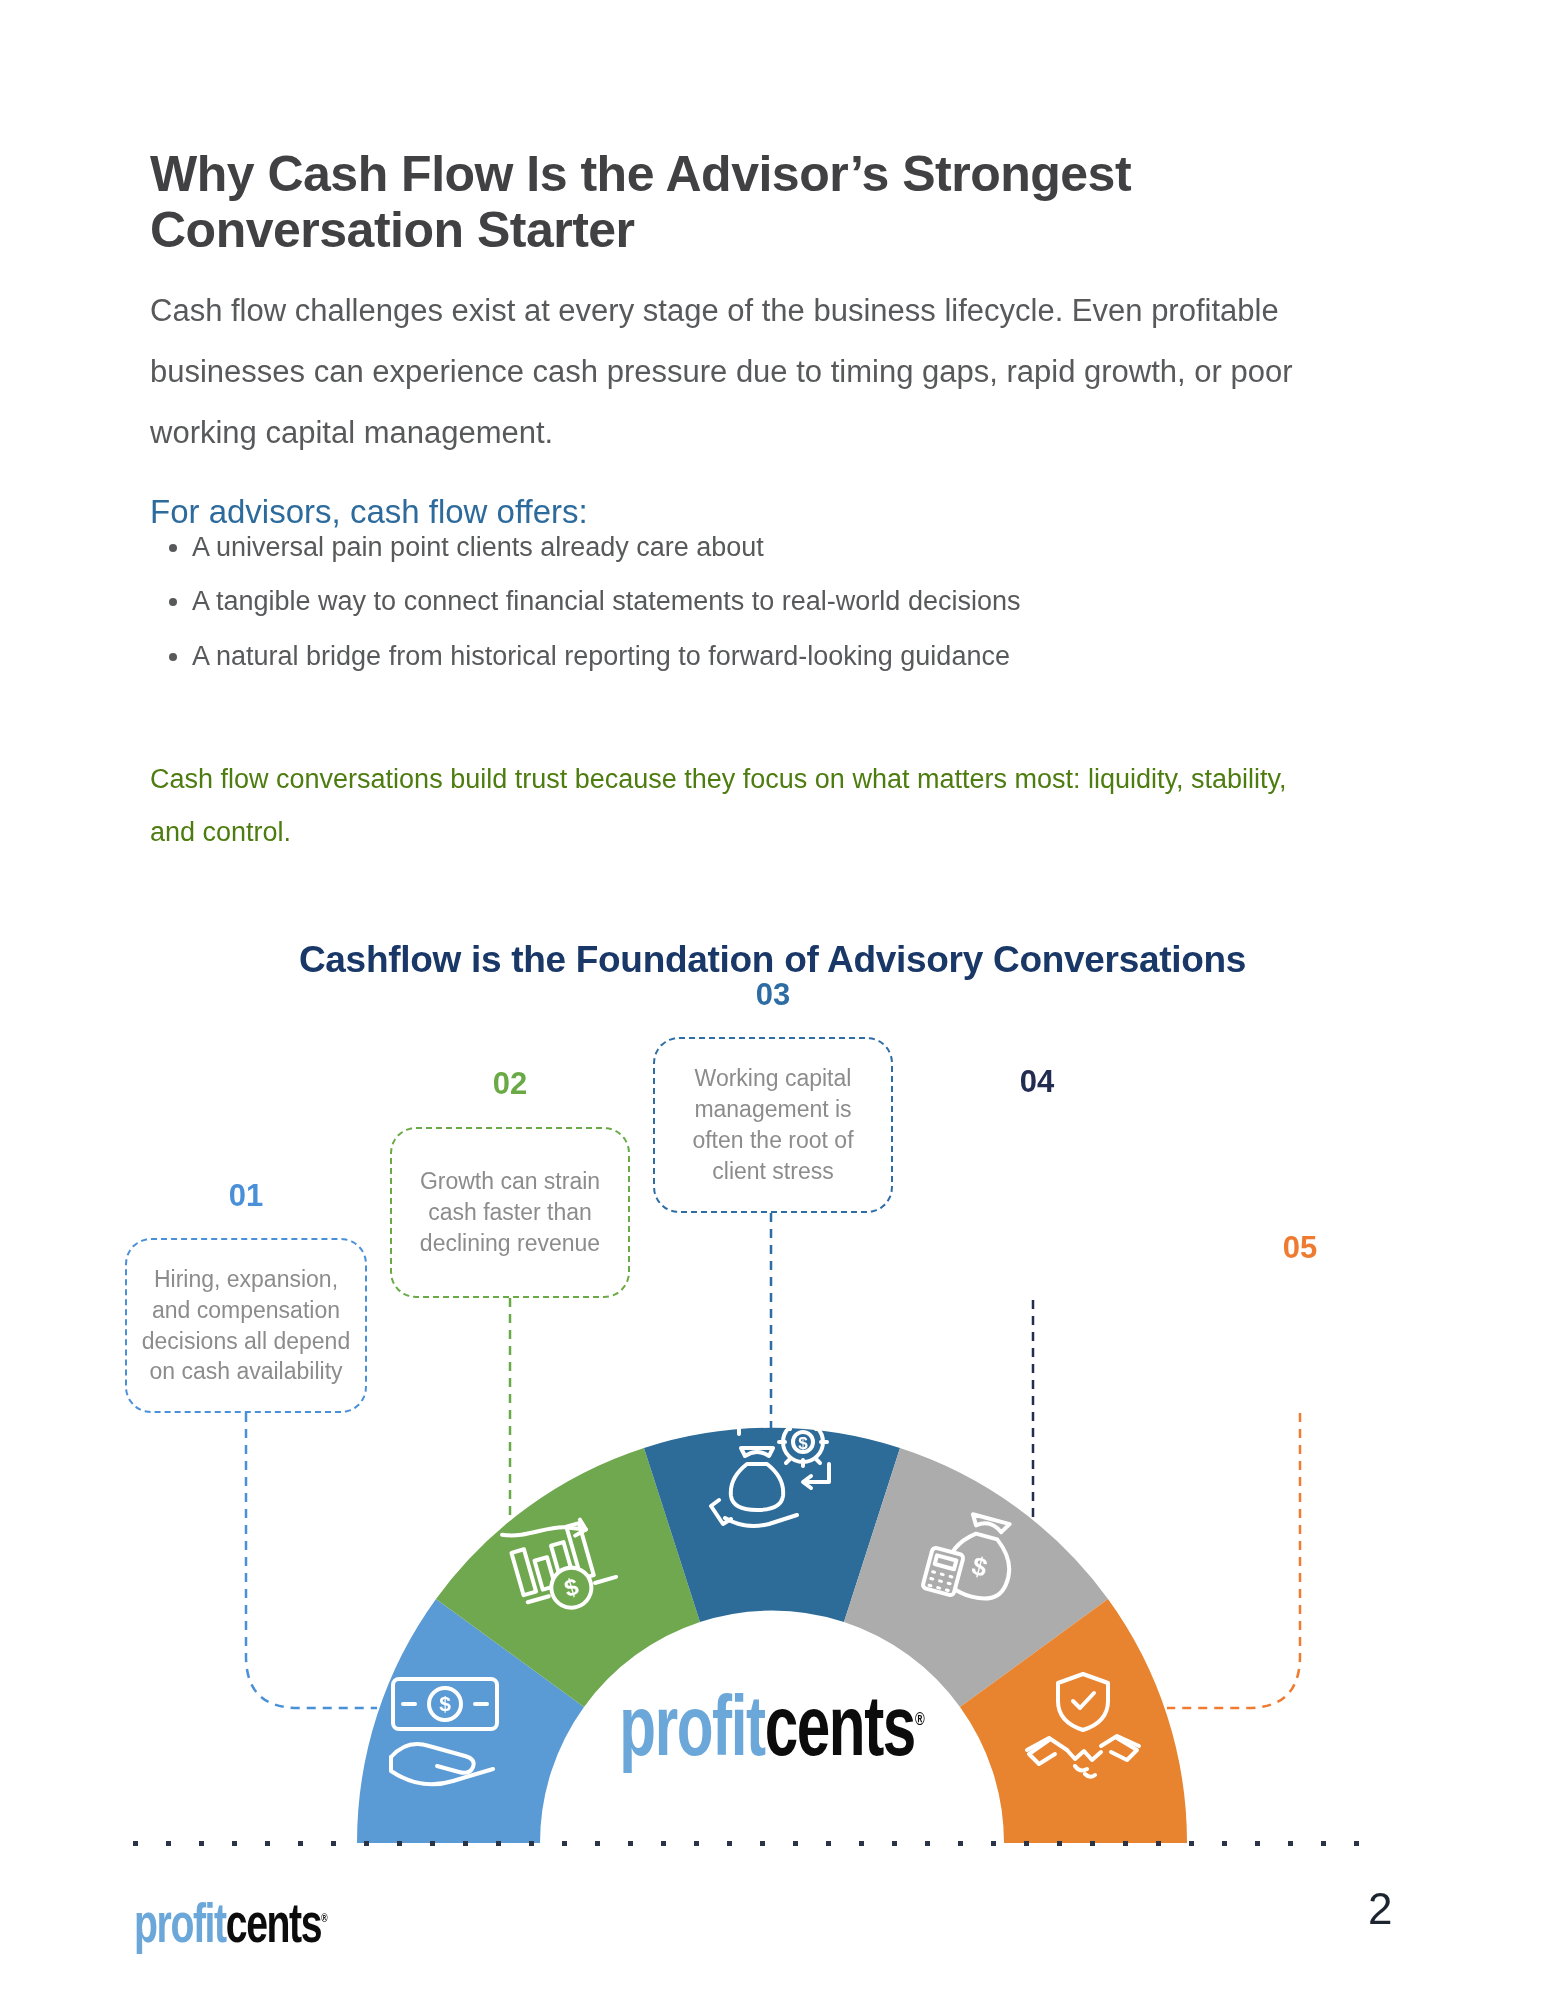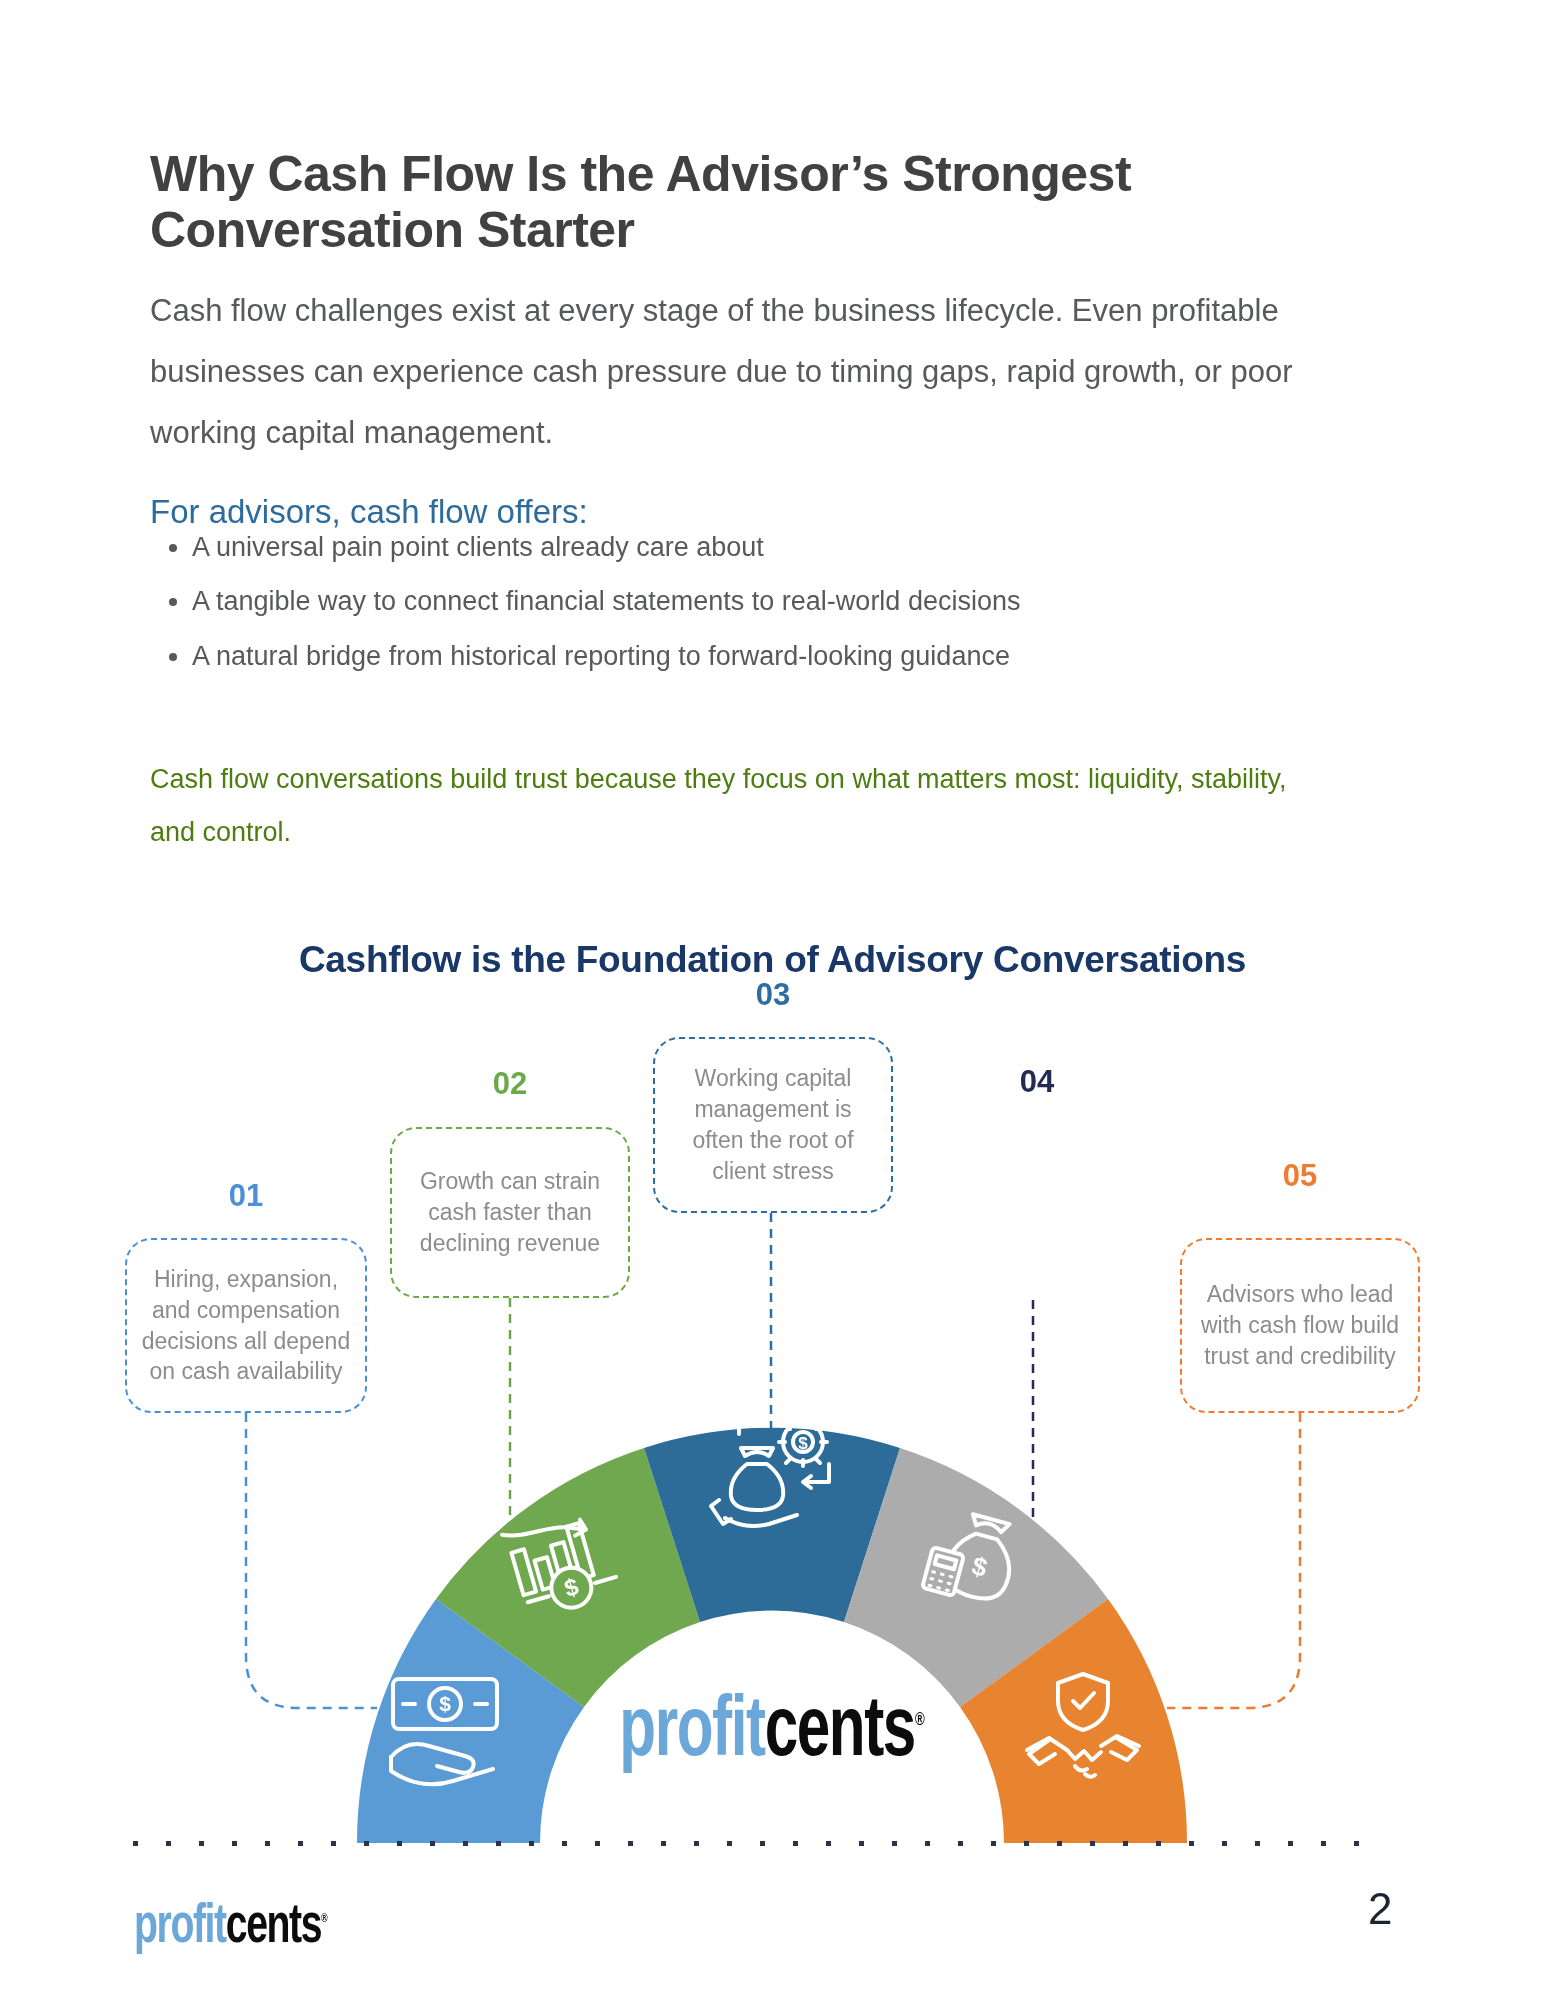--- a/index.html
+++ b/index.html
@@ -69,33 +69,30 @@
   </ul>
 
   <p class="closing">Cash flow conversations build trust because they focus on what matters most: liquidity, stability, and control.</p>
 
   <h2 class="info-title">Cashflow is the Foundation of Advisory Conversations</h2>
 
   <div class="step-num" style="left:125px;top:1178px;width:242px;color:#4a90d9;">01</div>
   <div class="step-num" style="left:390px;top:1066px;width:240px;color:#6aaa46;">02</div>
   <div class="step-num" style="left:653px;top:977px;width:240px;color:#2e6da4;">03</div>
   <div class="step-num" style="left:917px;top:1064px;width:240px;color:#232c51;">04</div>
-  <div class="step-num" style="left:1180px;top:1158px;width:240px;color:#ee7b30;">05</div>
+  <div class="step-num" style="left:1180px;top:1230px;width:240px;color:#ee7b30;">05</div>
 
   <div class="callout" style="left:125px;top:1238px;width:242px;height:175px;border-color:#4a90d9;">
     <span>Hiring, expansion, and compensation decisions all depend on cash availability</span>
   </div>
   <div class="callout" style="left:390px;top:1127px;width:240px;height:171px;border-color:#6aaa46;">
     <span>Growth can strain cash faster than declining revenue</span>
   </div>
   <div class="callout" style="left:653px;top:1037px;width:240px;height:176px;border-color:#2e6da4;">
     <span>Working capital management is often the root of client stress</span>
-  </div>
-  <div class="callout" style="left:1180px;top:1238px;width:240px;height:175px;border-color:#ee7b30;">
-    <span>Advisors who lead with cash flow build trust and credibility</span>
   </div>
 
   <svg class="diagram-svg" viewBox="0 0 1545 2000">
 
     <path d="M246 1413 V1656 Q246 1708 298 1708 H377" fill="none" stroke="#4a90d9" stroke-width="2.5" stroke-dasharray="9 7"></path>
     <path d="M510 1298 V1516" fill="none" stroke="#6aaa46" stroke-width="2.5" stroke-dasharray="9 7"></path>
     <path d="M771 1213 V1432" fill="none" stroke="#2e6da4" stroke-width="2.5" stroke-dasharray="9 7"></path>
     <path d="M1033 1300 V1520" fill="none" stroke="#232c51" stroke-width="2.5" stroke-dasharray="9 7"></path>
     <path d="M1300 1413 V1656 Q1300 1708 1248 1708 H1167" fill="none" stroke="#ee7b30" stroke-width="2.5" stroke-dasharray="9 7"></path>
 

